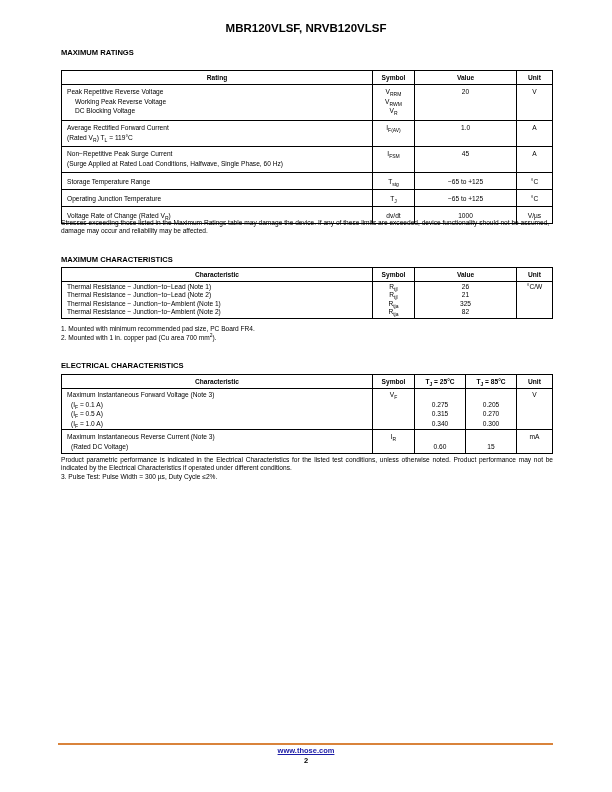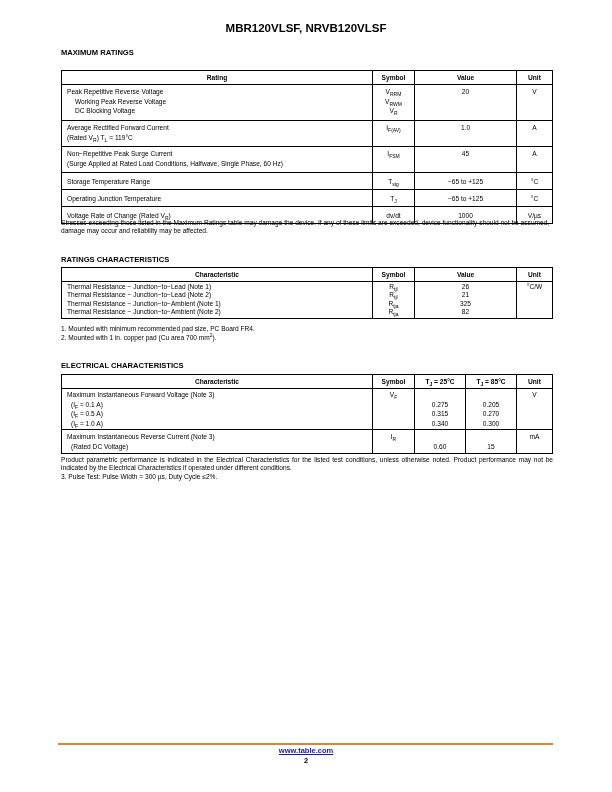--- a/index.html
+++ b/index.html
@@ -128,21 +128,21 @@
   <tr style="height:17px;">
     <td class="l" style="vertical-align:middle;"><span>Voltage Rate of Change (Rated V</span><sub>R</sub><span>)</span></td>
     <td class="c" style="vertical-align:middle;">dv/dt</td>
     <td class="c" style="vertical-align:middle;">1000</td>
     <td class="c" style="vertical-align:middle;">V/µs</td>
   </tr>
 </tbody>
   </table>
 <div class="note" style="top:219px;">Stresses exceeding those listed in the Maximum Ratings table may damage the device. If any of these limits are exceeded, device functionality should not be assumed, damage may occur and reliability may be affected.</div>
 
-<div class="section-title" style="top:255px;">RATINGS CHARACTERISTICS</div>
+<div class="section-title" style="top:255px;">MAXIMUM CHARACTERISTICS</div>
 <table style="top:267px;">
   <colgroup>
       <col style="width:311px">
       <col style="width:42px">
       <col style="width:102px">
       <col style="width:36px">
     </colgroup>
   <tbody>
       <tr>
     <th>Characteristic</th>
@@ -240,14 +240,14 @@
     <td class="c" style="padding-top:2px;">
           <div class="line">mA</div>
         </td>
   </tr>
 </tbody>
   </table>
 <div class="note" style="top:456px;text-align:justify;">Product parametric performance is indicated in the Electrical Characteristics for the listed test conditions, unless otherwise noted. Product performance may not be indicated by the Electrical Characteristics if operated under different conditions.</div>
 <div class="note" style="top:473px;">3.  Pulse Test: Pulse Width = 300 µs, Duty Cycle ≤2%.</div>
 
 <div class="footer-rule"></div>
-<div class="footer-link">www.table.com</div>
+<div class="footer-link">www.those.com</div>
 <div class="page-num">2</div>
 
 </body></html>

